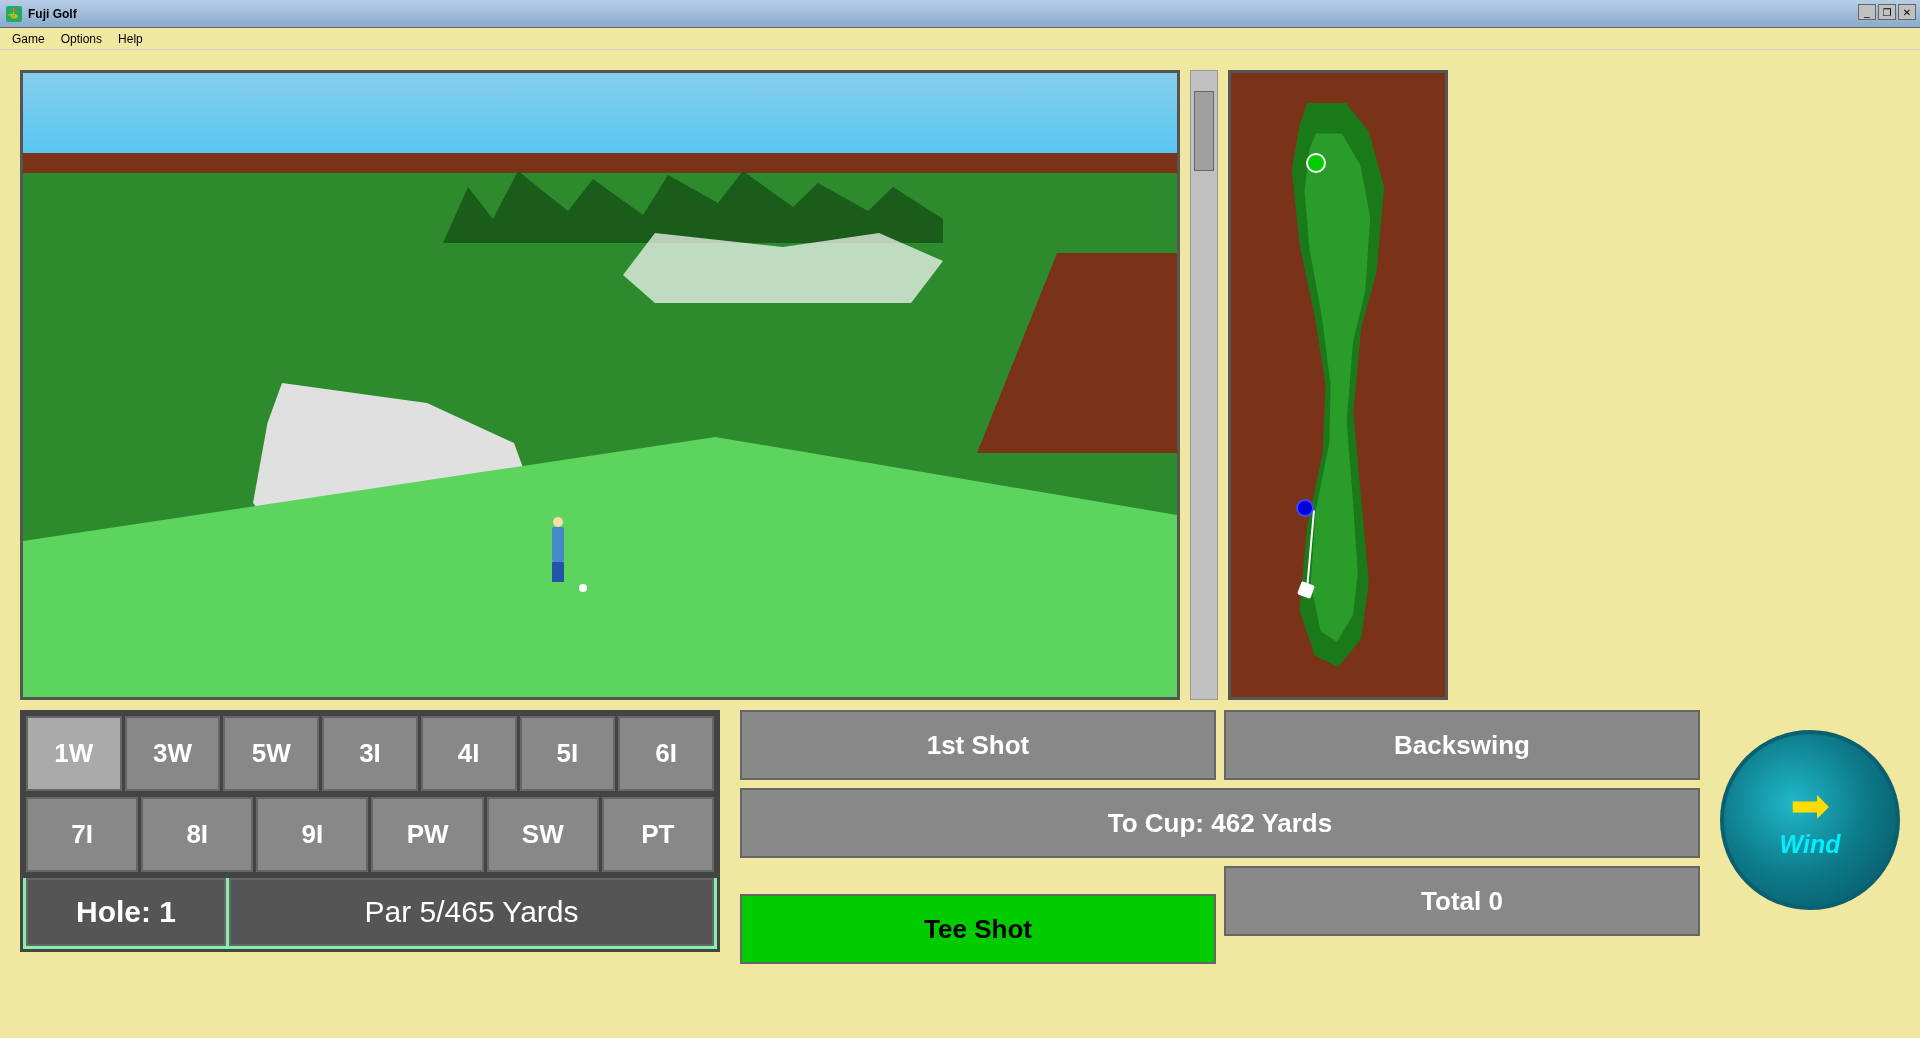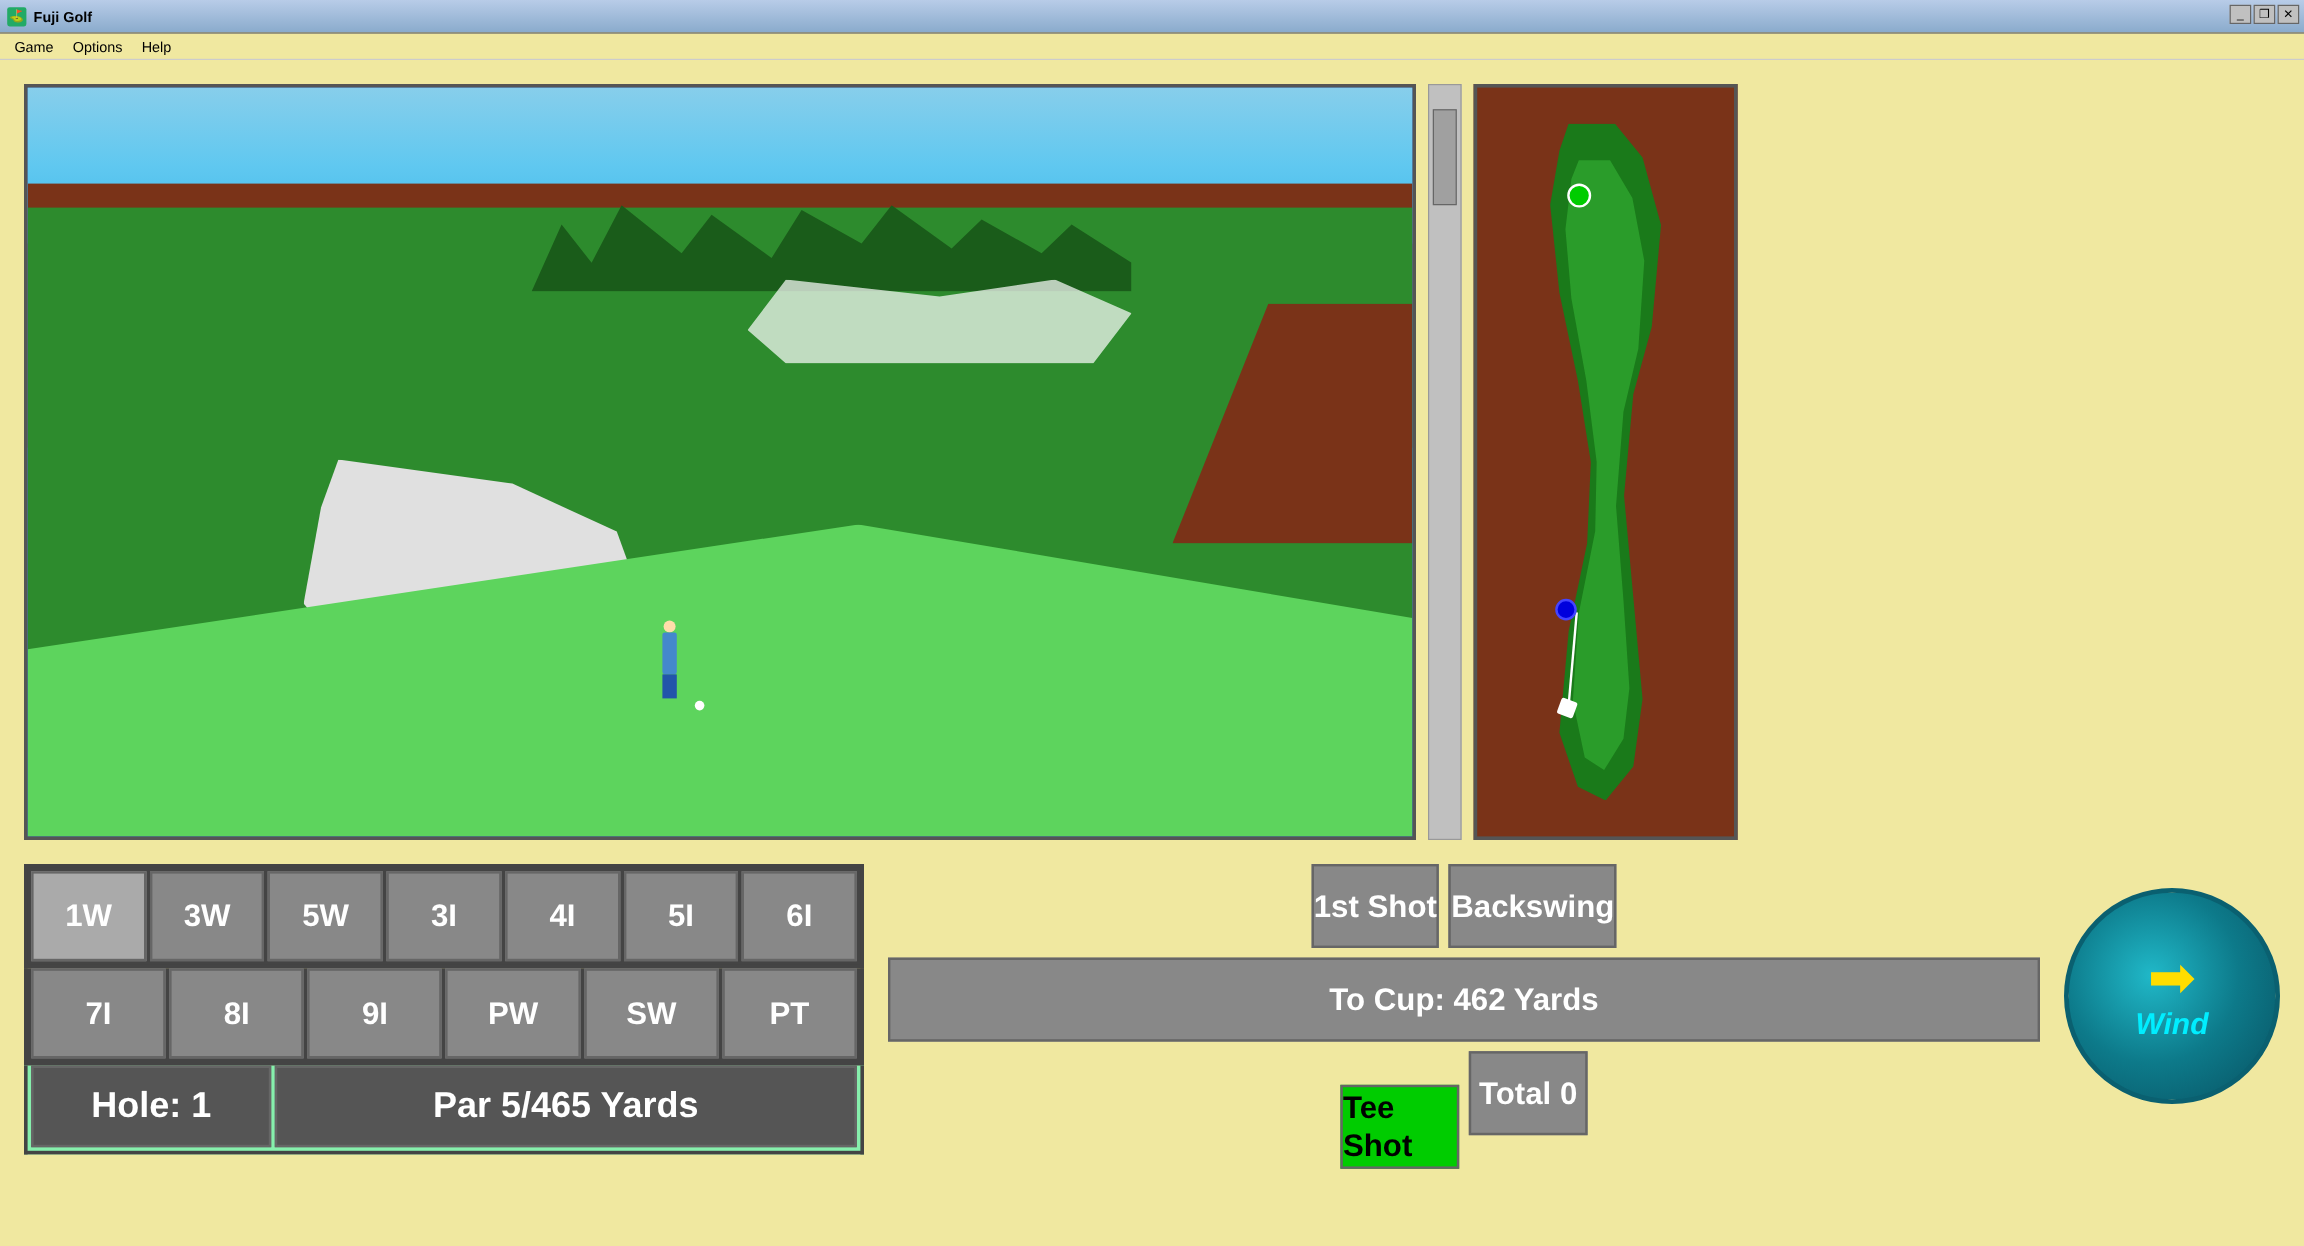--- a/index.html
+++ b/index.html
@@ -77,21 +77,20 @@
     }
 
     
     .main-content {
       width: 100%;
       height: calc(100% - 50px);
       background: #f0e8a0;
       padding: 20px;
       display: flex;
       flex-direction: column;
-      gap: 10px;
     }
 
     
     .top-section {
       display: flex;
       gap: 10px;
       height: 640px;
     }
 
     
@@ -393,34 +392,33 @@
       display: flex;
       align-items: center;
       justify-content: center;
     }
     .info-par {
       flex: 1;
       height: 68px;
       background: #555;
       border: 2px solid #666;
       font-size: 30px;
-      font-weight: bold;
+      font-weight: normal;
       color: #fff;
       display: flex;
       align-items: center;
       justify-content: center;
     }
 
     
     .control-panel {
       flex: 1;
       display: flex;
       flex-direction: column;
       gap: 8px;
-      align-items: center;
     }
 
     .control-row {
       display: flex;
       gap: 8px;
     }
 
     .ctrl-btn {
       flex: 1;
       height: 70px;

